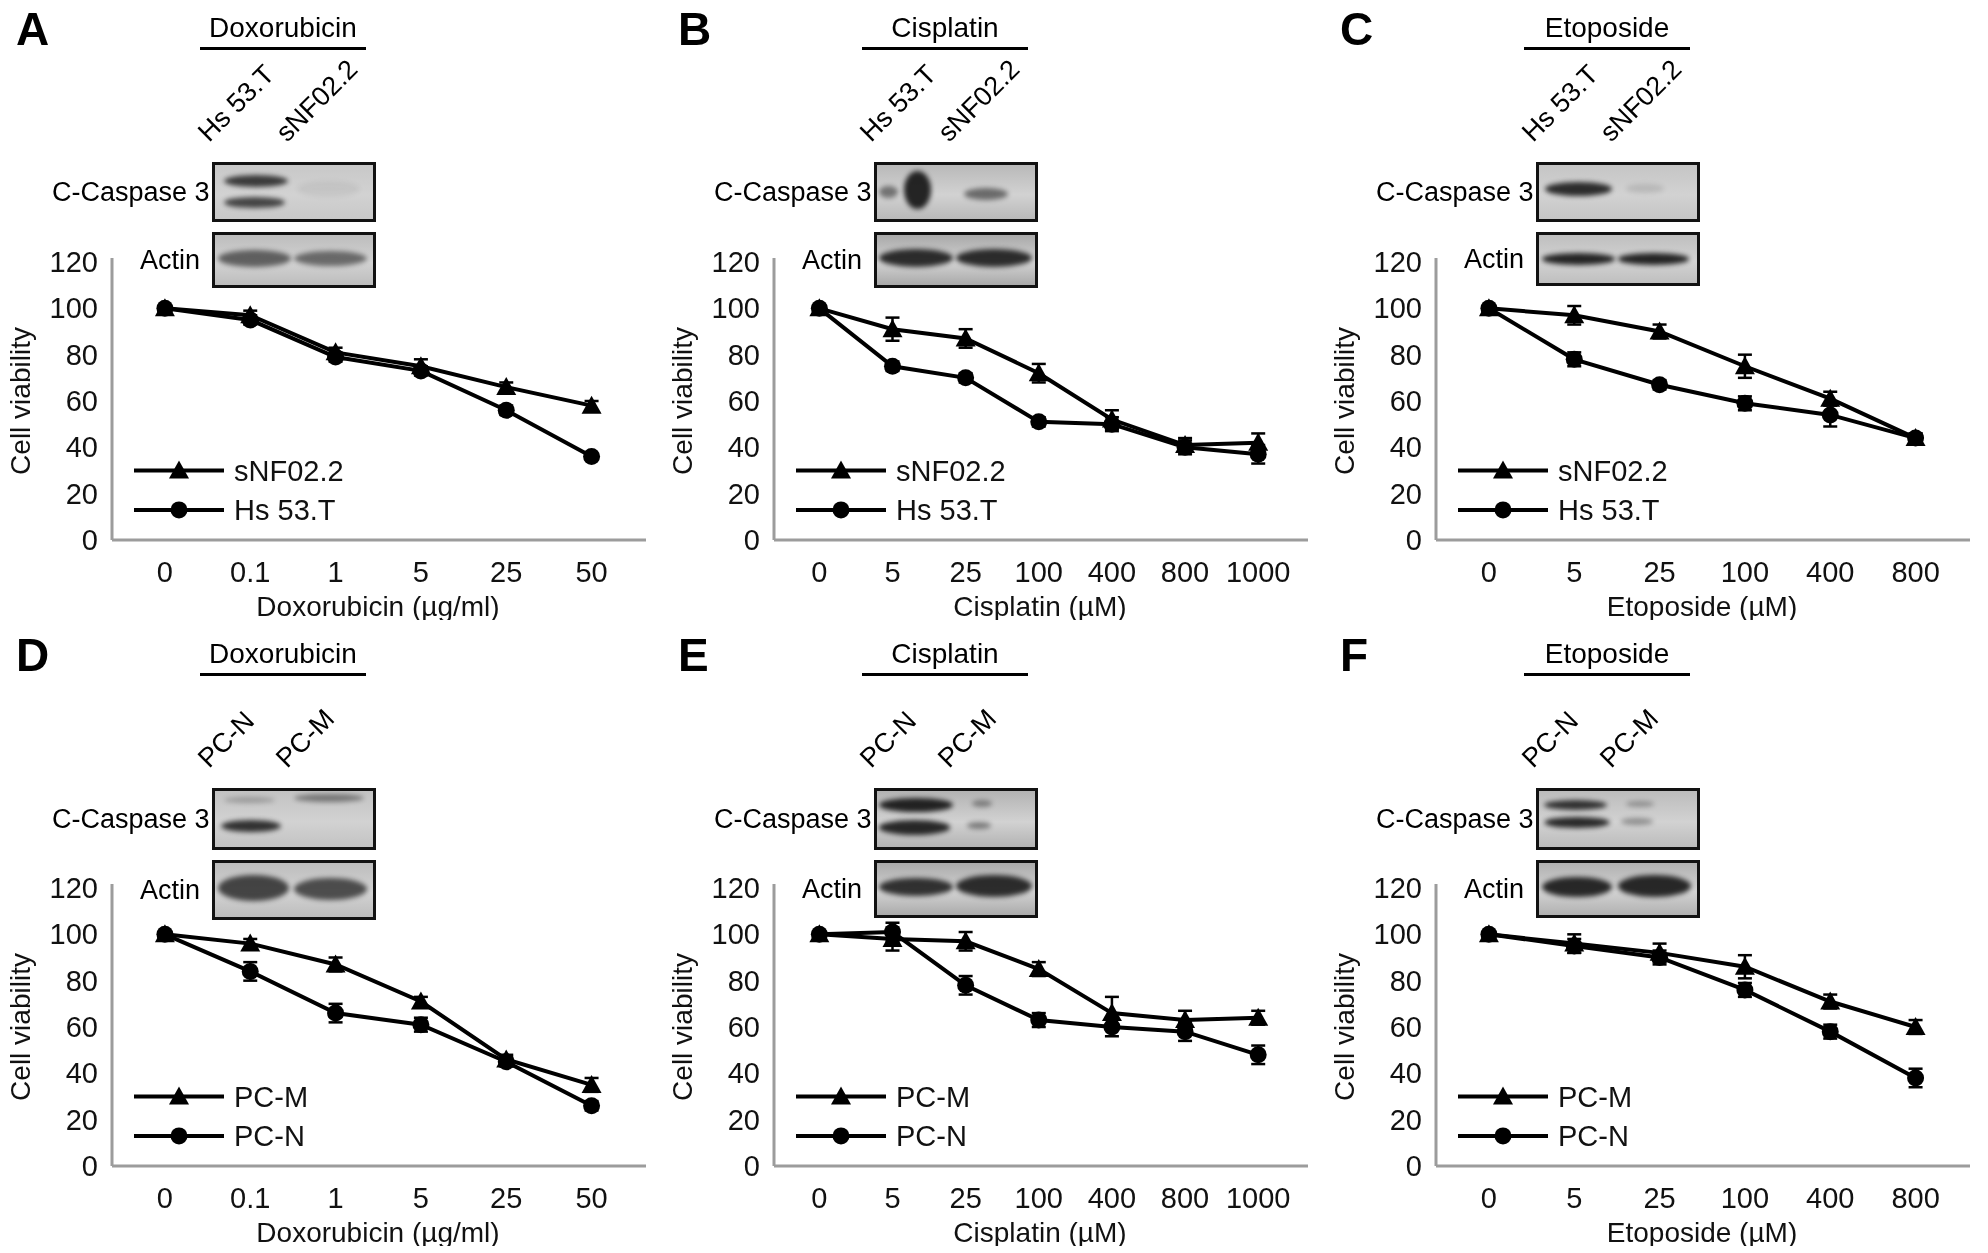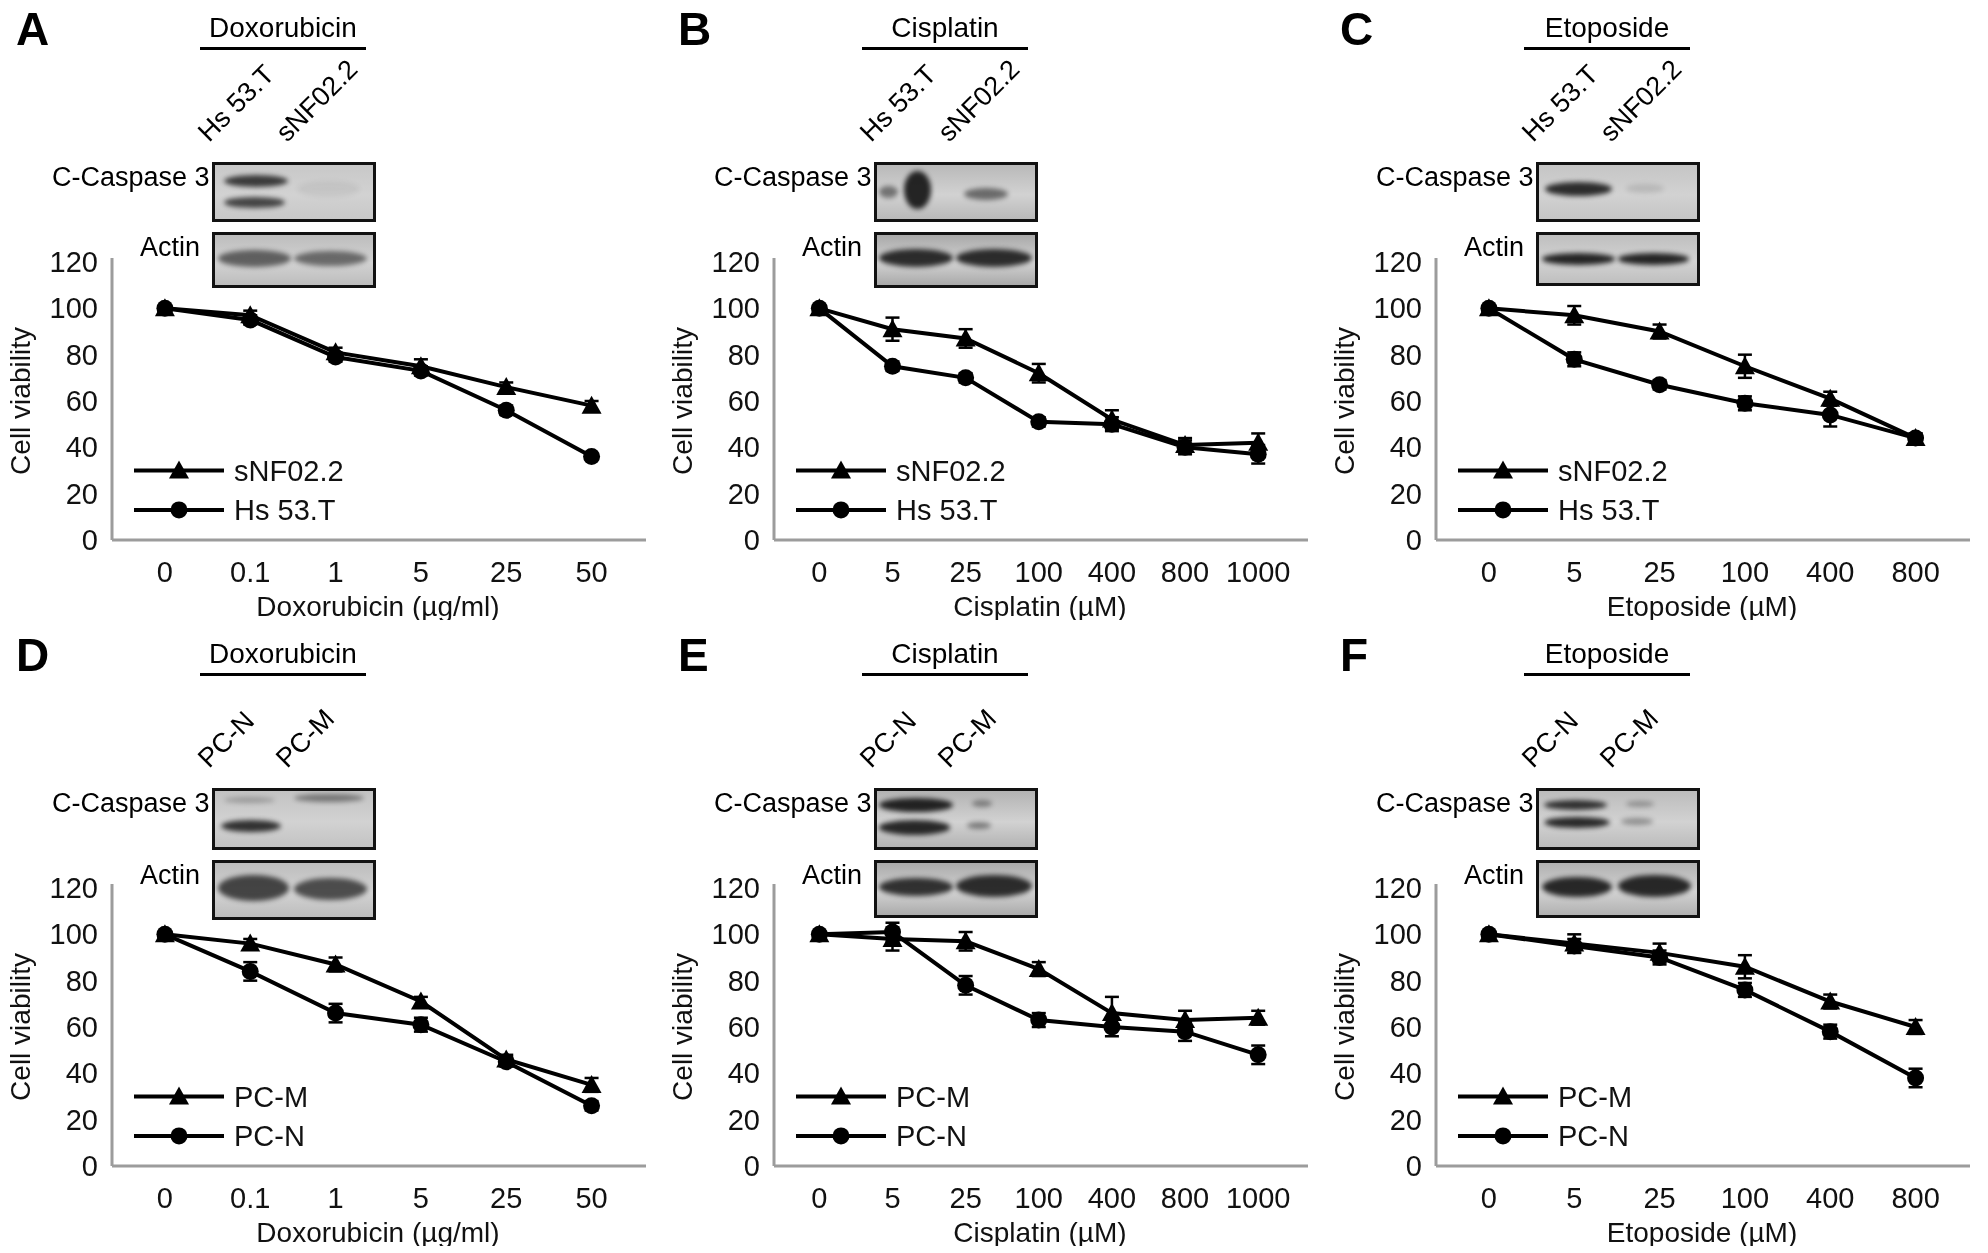--- a/index.html
+++ b/index.html
@@ -6,21 +6,21 @@
   body{width:1988px;height:1253px;overflow:hidden;font-family:"Liberation Sans",sans-serif;color:#000;}
   .figure{width:1988px;height:1253px;display:grid;grid-template-columns:repeat(3,662px);grid-template-rows:repeat(2,626px);background:#fff;}
   .panel{position:relative;width:662px;height:626px;}
   .panel-letter{position:absolute;top:6px;left:16px;font-size:46px;font-weight:bold;line-height:1;}
   .blot-area{position:absolute;top:12px;left:52px;display:flex;flex-direction:column;}
   .drug-title{margin-left:148px;width:166px;text-align:center;font-size:28px;border-bottom:3px solid #000;padding-bottom:3px;}
   .lane-row{position:relative;margin-left:148px;width:170px;height:102px;}
   .lane{position:absolute;bottom:4px;font-size:27px;white-space:nowrap;transform:rotate(-45deg);transform-origin:0 100%;}
   .lane1{left:14px;}
   .lane2{left:92px;}
-  .blot-row{display:flex;margin-top:10px;}
+  .blot-row{display:flex;align-items:center;margin-top:10px;}
   .blot-label{width:148px;text-align:right;padding-right:12px;font-size:27px;white-space:nowrap;}
   .blot-box{position:relative;width:158px;border:3px solid #121212;overflow:hidden;}
   .band{position:absolute;background:#161616;border-radius:50%;filter:blur(2.5px);}
   .chart{position:absolute;left:4px;top:252px;width:648px;height:368px;}
   svg text{font-family:"Liberation Sans",sans-serif;}
 </style>
 </head>
 <body>
 
 <div class="figure">

